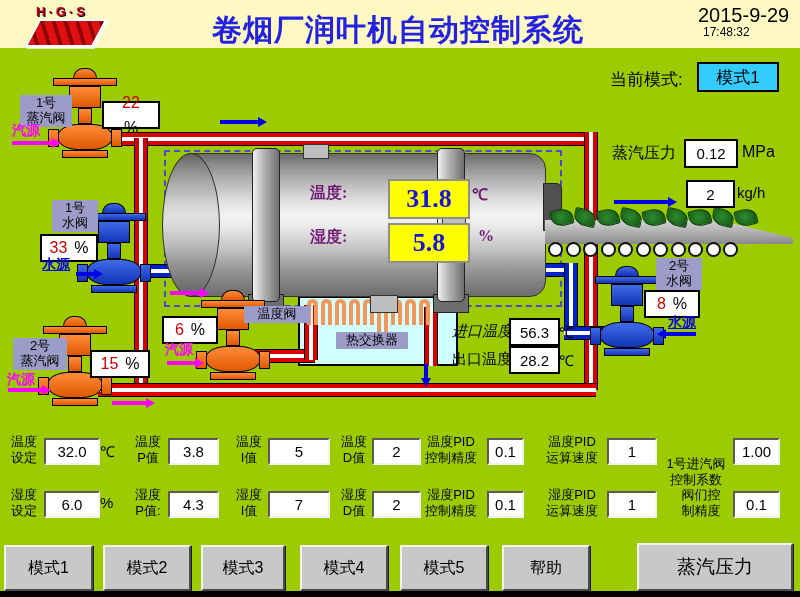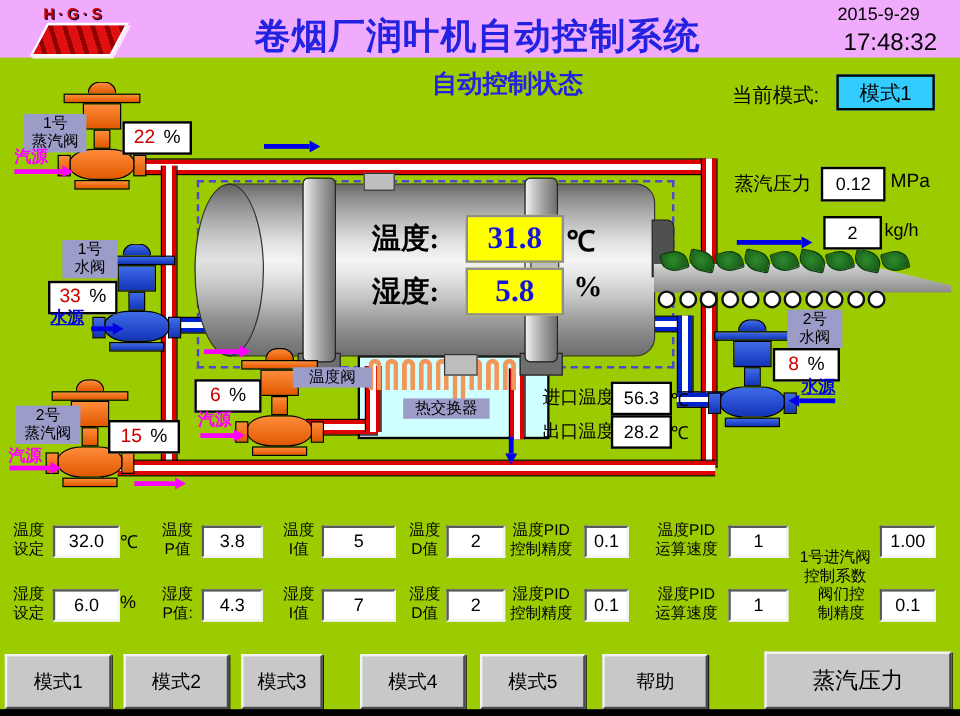--- a/index.html
+++ b/index.html
@@ -1,27 +1,27 @@
 <!DOCTYPE html>
 <html><head>
 <meta charset="utf-8">
 <style>
   html,body{margin:0;padding:0;background:#555;}
   #screen{position:relative;width:800px;height:597px;background:#9CCB00;overflow:hidden;
           font-family:"Liberation Sans",sans-serif;color:#000;}
   
-  #hdr{position:absolute;left:0;top:0;width:800px;height:48px;background:#f0abfc;z-index:7;}
+  #hdr{position:absolute;left:0;top:0;width:800px;height:48px;background:#fef9c3;z-index:7;}
   #logo-text{position:absolute;left:36px;top:4px;color:#CC0000;font-weight:bold;font-size:13px;letter-spacing:3px;text-shadow:1px 1px 0 #004;}
   #logo-flag{position:absolute;left:32px;top:19px;width:64px;height:24px;transform:skewX(-28deg);
              background:repeating-linear-gradient(50deg,#E01010 0 6px,#8F0000 6px 9px);
              border:2px solid #FFF;box-shadow:3px 2px 0 rgba(255,255,255,.7);}
   #title{position:absolute;left:212px;top:10px;font-size:30px;font-weight:bold;color:#2222E0;
          font-family:"Liberation Serif",serif;letter-spacing:1px;white-space:nowrap;}
-  #dt{position:absolute;left:698px;top:4px;font-size:15px;}
-  #tm{position:absolute;left:703px;top:25px;font-size:20px;}
+  #dt{position:absolute;left:698px;top:4px;font-size:20px;}
+  #tm{position:absolute;left:703px;top:25px;font-size:12px;}
   
   #state{position:absolute;left:360px;top:56px;font-size:21px;font-weight:bold;color:#2222E0;font-family:"Liberation Serif",serif;z-index:6;}
   #modelab{position:absolute;left:610px;top:68px;font-size:17px;z-index:6;}
   #modebox{position:absolute;left:697px;top:62px;width:78px;height:26px;background:#33CCFF;border:2px solid #000;
            display:flex;align-items:center;justify-content:center;font-size:17px;z-index:6;}
   
   .dash{position:absolute;border:2px dashed #4A4AD0;z-index:0;}
   .ph{position:absolute;height:12px;border-top:1px solid #000;border-bottom:1px solid #000;z-index:2;}
   .pv{position:absolute;width:12px;border-left:1px solid #000;border-right:1px solid #000;z-index:2;}
   .ph.red{background:linear-gradient(180deg,#DD0000 0 30%,#FFF 30% 70%,#DD0000 70% 100%);}
@@ -60,21 +60,21 @@
   
   .drum-grad{background:linear-gradient(180deg,#6A6A6A 0%,#8E8E8E 8%,#B8B8B8 20%,#E2E2E2 34%,#F4F4F4 44%,#E8E8E8 52%,#C6C6C6 66%,#A0A0A0 78%,#828282 90%,#6E6E6E 100%);}
   #drum-body{position:absolute;left:190px;top:153px;width:354px;height:142px;border:1px solid #333;border-radius:0 16px 16px 0;z-index:3;}
   #drum-cap{position:absolute;left:162px;top:153px;width:56px;height:142px;border:1px solid #333;border-radius:50%;z-index:3;
             filter:brightness(.92);}
   .band{position:absolute;top:148px;width:26px;height:152px;border:1px solid #222;border-radius:5px;z-index:4;
         background:linear-gradient(90deg,#F0F0F0,#AFAFAF 45%,#6F6F6F);}
   .foot{position:absolute;top:294px;width:34px;height:17px;background:#6E6E6E;border:1px solid #222;z-index:3;}
   #drum-nub{position:absolute;left:543px;top:183px;width:17px;height:46px;background:#505050;border:1px solid #222;border-radius:0 6px 6px 0;z-index:4;}
   .stub{position:absolute;background:#BEBEBE;border:1px solid #333;z-index:4;}
-  .bb{position:absolute;z-index:5;color:#000000;font-weight:bold;font-size:24px;font-family:"Liberation Serif",serif;}
+  .bb{position:absolute;z-index:5;color:#701a75;font-weight:bold;font-size:16px;font-family:"Liberation Serif",serif;}
   .ybox{position:absolute;z-index:5;background:#FFFF00;border:2px solid #8E8E8E;display:flex;align-items:center;justify-content:center;
         color:#1414DC;font-weight:bold;font-size:26px;font-family:"Liberation Serif",serif;}
   .wbox{position:absolute;z-index:6;background:#FFF;border:2px solid #000;display:flex;align-items:center;justify-content:center;font-size:15px;}
   .dlab{position:absolute;z-index:6;font-size:16px;}
   
   #exbox{position:absolute;left:298px;top:296px;width:156px;height:66px;background:#CFFFFF;border:2px solid #000;z-index:1;}
   #coils{position:absolute;left:307px;top:299px;display:flex;gap:3px;z-index:3;}
   .coil{width:11px;height:26px;border:4px solid #F2965A;border-bottom:none;border-radius:7px 7px 0 0;box-sizing:border-box;}
   .coil.long{height:44px;}
   
@@ -102,21 +102,20 @@
 <div id="screen">
 
   <div id="hdr">
     <div id="logo-text">H·G·S</div>
     <div id="logo-flag"></div>
     <div id="title">卷烟厂润叶机自动控制系统</div>
     <div id="dt">2015-9-29</div>
     <div id="tm">17:48:32</div>
   </div>
 
-  <div id="state">自动控制状态</div>
   <div id="modelab">当前模式:</div>
   <div id="modebox">模式1</div>
 
   <div class="dash" style="left:164px;top:150px;width:394px;height:153px;"></div>
 
   <div id="exbox"></div>
 
   <div class="ph red" style="left:112px;top:132px;width:484px;"></div>
   <div class="pv red" style="left:584px;top:132px;height:258px;"></div>
   <div class="pv red" style="left:134px;top:138px;height:252px;"></div>
@@ -192,21 +191,21 @@
       <div class="vflange"></div>
       <div class="vbonnet"></div>
       <div class="vstem"></div>
       <div class="vbody"></div>
       <div class="vbase"></div>
   </div>
   <div class="vlabel" style="left:20px;top:95px;width:46px;">
     <span>1号</span><br>
     <span>蒸汽阀</span>
   </div>
-  <div class="pctbox" style="left:102px;top:101px;width:54px;height:24px;">
+  <div class="pctbox" style="left:102px;top:101px;width:54px;height:24px;flex-direction:column;">
     <span class="rv">22</span>
     <span>%</span>
   </div>
   <div class="srclab m" style="left:12px;top:122px;">汽源</div>
   <div class="arr m" style="left:12px;top:138px;width:48px;"></div>
   <div class="arr b" style="left:220px;top:117px;width:46px;"></div>
 
   <div class="valve blue" style="left:82px;top:203px;">
     <div class="vdome"></div>
       <div class="vflange"></div>
@@ -284,21 +283,21 @@
   <div class="srclab b" style="left:668px;top:314px;">水源</div>
   <div class="arr left b" style="left:658px;top:329px;width:38px;"></div>
 
   <div class="dlab" style="left:612px;top:143px;">蒸汽压力</div>
   <div class="wbox" style="left:684px;top:139px;width:50px;height:25px;">0.12</div>
   <div class="dlab" style="left:742px;top:143px;">MPa</div>
   <div class="arr b" style="left:614px;top:197px;width:62px;"></div>
   <div class="wbox" style="left:686px;top:180px;width:45px;height:24px;">2</div>
   <div class="dlab" style="left:737px;top:184px;font-size:15px;">kg/h</div>
 
-  <div class="dlab" style="left:452px;top:322px;font-size:15px;">进口温度</div>
+  <div class="dlab" style="left:452px;top:322px;font-size:15px;font-style:italic;">进口温度</div>
   <div class="wbox" style="left:509px;top:318px;width:47px;height:24px;">56.3</div>
   <div class="dlab" style="left:559px;top:322px;font-size:15px;">℃</div>
   <div class="dlab" style="left:452px;top:350px;font-size:15px;">出口温度</div>
   <div class="wbox" style="left:509px;top:346px;width:47px;height:24px;">28.2</div>
   <div class="dlab" style="left:559px;top:350px;font-size:15px;">℃</div>
 
   <div class="plabel" style="left:6px;top:434px;width:36px;">
     <span>温度</span>
       <span>设定</span>
     </div>
@@ -379,20 +378,20 @@
   <div class="ibox" style="left:607px;top:491px;width:46px;height:23px;">1</div>
 
   <div class="plabel" style="left:672px;top:487px;width:58px;">
     <span>阀们控</span>
       <span>制精度</span>
     </div>
   <div class="ibox" style="left:733px;top:491px;width:43px;height:23px;">0.1</div>
 
   <button class="btn" style="left:4px;width:89px;">模式1</button>
   <button class="btn" style="left:103px;width:88px;">模式2</button>
-  <button class="btn" style="left:201px;width:68px;">模式3</button>
+  <button class="btn" style="left:201px;width:84px;">模式3</button>
   <button class="btn" style="left:300px;width:88px;">模式4</button>
   <button class="btn" style="left:400px;width:88px;">模式5</button>
   <button class="btn" style="left:502px;width:88px;">帮助</button>
   <button class="btn" style="left:637px;top:543px;width:156px;height:48px;font-size:19px;">蒸汽压力</button>
 
   <div id="bottom-strip"></div>
 </div>
 
 </body></html>

